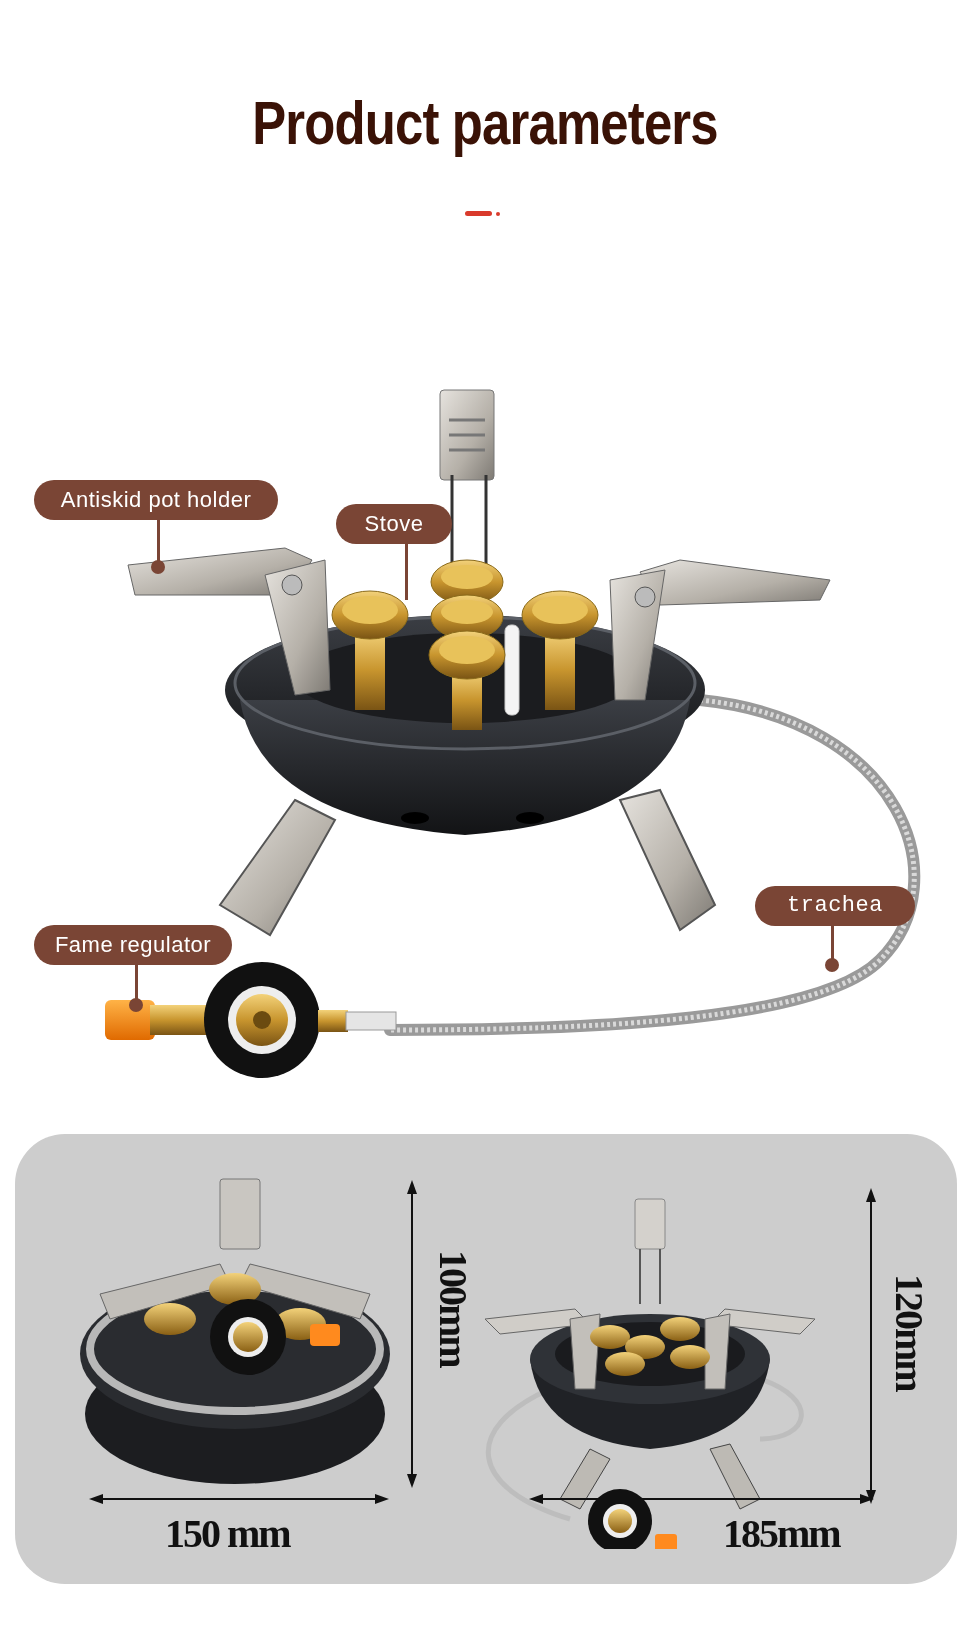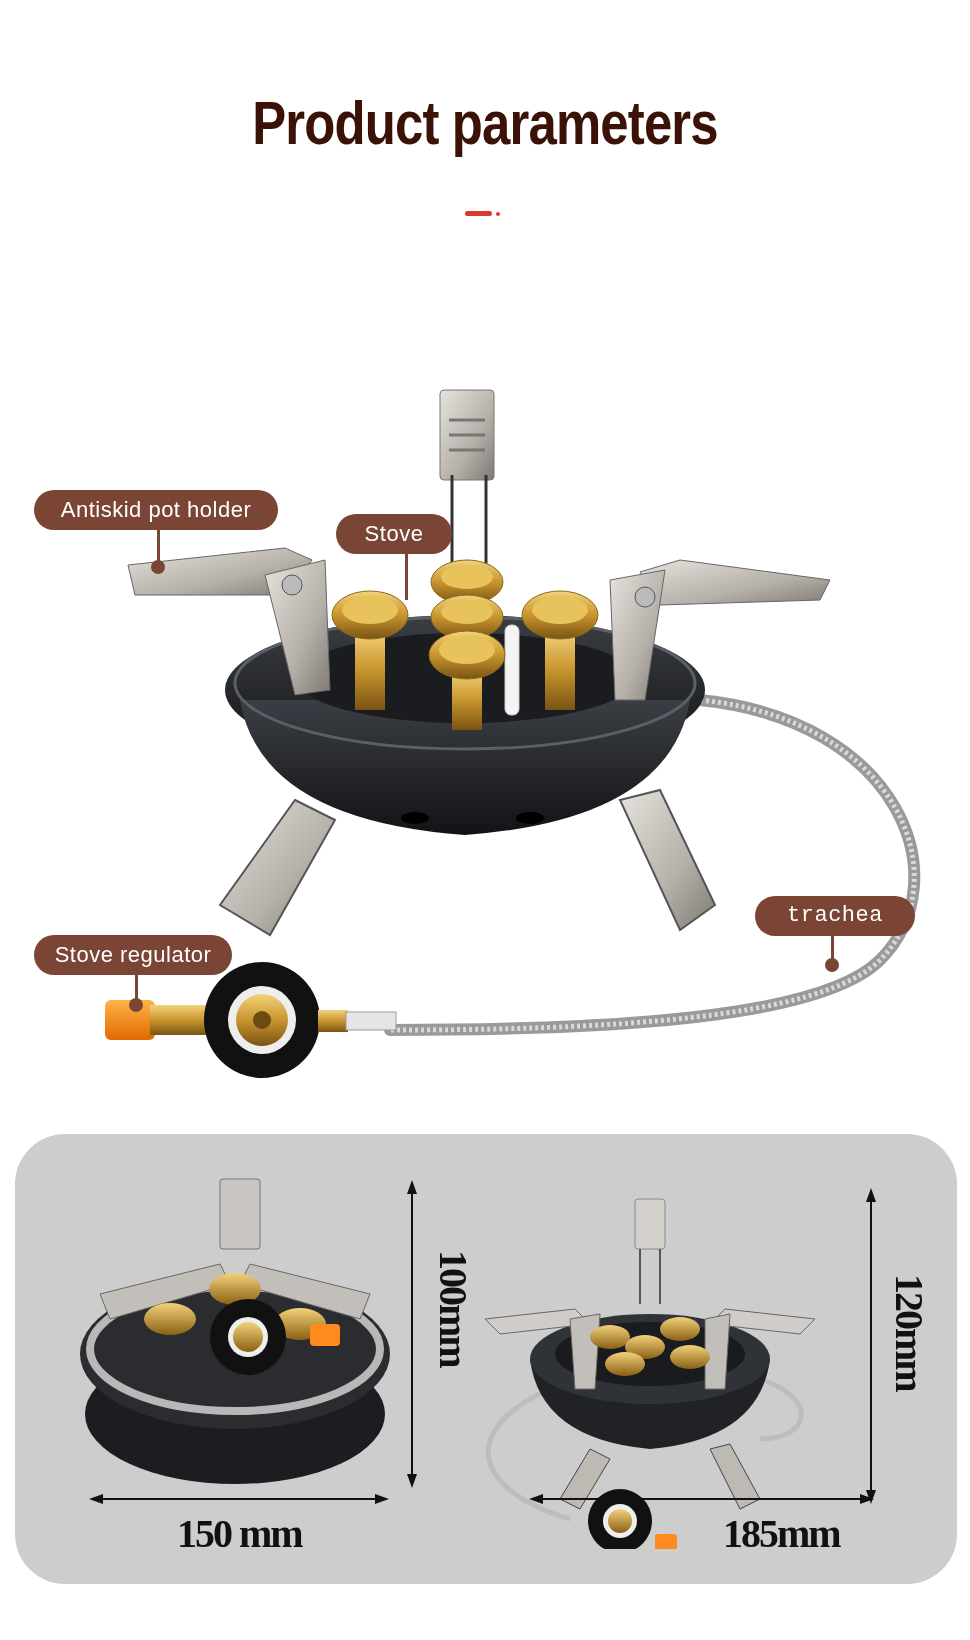--- a/index.html
+++ b/index.html
@@ -1,21 +1,21 @@
 <!DOCTYPE html>
 <html><head>
 <meta charset="utf-8">
 <style>
   html,body{margin:0;padding:0;background:#ffffff;}
   body{width:970px;height:1640px;position:relative;overflow:hidden;font-family:"Liberation Sans",sans-serif;}
   .title{position:absolute;left:0;width:970px;top:88px;text-align:center;font-family:"Liberation Sans",sans-serif;font-weight:bold;font-size:62px;letter-spacing:-1px;color:#3a1206;transform:scaleX(0.82);transform-origin:center;line-height:70px;}
   .divider{position:absolute;top:211px;left:465px;width:27px;height:5px;border-radius:3px;background:#d93a2c;}
   .divider-dot{position:absolute;top:212px;left:496px;width:4px;height:4px;border-radius:50%;background:#d93a2c;}
 
-  .pill{position:absolute;height:40px;border-radius:20px;background:#7a4535;color:#ffffff;font-size:22px;letter-spacing:0.5px;line-height:40px;text-align:center;margin-top:10px;}
+  .pill{position:absolute;height:40px;border-radius:20px;background:#7a4535;color:#ffffff;font-size:22px;letter-spacing:0.5px;line-height:40px;text-align:center;}
   .leader{position:absolute;width:3px;background:#7a4535;}
   .leader-dot{position:absolute;width:14px;height:14px;border-radius:50%;background:#7a4535;}
 
   
   .scene{position:absolute;left:0;top:0;width:970px;height:1100px;pointer-events:none;}
 
   .panel{position:absolute;left:15px;top:1134px;width:942px;height:450px;border-radius:50px;background:#cdcdcd;overflow:hidden;}
   .dim-v{position:absolute;width:2px;background:#111;}
   .dim-h{position:absolute;height:2px;background:#111;}
   .arrow-up,.arrow-down,.arrow-left,.arrow-right{position:absolute;width:0;height:0;}
@@ -119,21 +119,21 @@
 <div class="leader" style="left:157px;top:520px;height:45px;"></div>
 <div class="leader-dot" style="left:151px;top:560px;"></div>
 
 <div class="pill" style="left:336px;top:504px;width:116px;">Stove</div>
 <div class="leader" style="left:405px;top:543px;height:57px;"></div>
 
 <div class="pill" style="left:755px;top:886px;width:160px;font-family:Liberation Mono, monospace;">trachea</div>
 <div class="leader" style="left:831px;top:926px;height:37px;"></div>
 <div class="leader-dot" style="left:825px;top:958px;"></div>
 
-<div class="pill" style="left:34px;top:925px;width:198px;">Stove regulator</div>
+<div class="pill" style="left:34px;top:925px;width:198px;">Fame regulator</div>
 <div class="leader" style="left:135px;top:965px;height:38px;"></div>
 <div class="leader-dot" style="left:129px;top:998px;"></div>
 
 <div class="panel">
 
   <svg style="position:absolute;left:55px;top:40px;" width="330" height="320" viewBox="0 0 330 320">
     <defs>
       <linearGradient id="brass2" x1="0" y1="0" x2="0" y2="1">
         <stop offset="0" stop-color="#f3d27a"></stop>
           <stop offset="1" stop-color="#8a6014"></stop>
@@ -155,21 +155,21 @@
   </svg>
 
   <div class="dim-v" style="left:396px;top:52px;height:292px;"></div>
   <div class="arrow-up" style="left:392px;top:46px;"></div>
   <div class="arrow-down" style="left:392px;top:340px;"></div>
   <div class="dim-label rot" style="left:462px;top:116px;">100mm</div>
 
   <div class="dim-h" style="left:80px;top:364px;width:285px;"></div>
   <div class="arrow-left" style="left:74px;top:360px;"></div>
   <div class="arrow-right" style="left:360px;top:360px;"></div>
-  <div class="dim-label" style="left:162px;top:376px;">150 mm</div>
+  <div class="dim-label" style="left:150px;top:376px;">150 mm</div>
 
   <svg style="position:absolute;left:445px;top:55px;" width="390" height="360" viewBox="0 0 390 360">
     <defs>
       <linearGradient id="brass3" x1="0" y1="0" x2="0" y2="1">
         <stop offset="0" stop-color="#f3d27a"></stop>
           <stop offset="1" stop-color="#8a6014"></stop>
       </linearGradient>
     </defs>
     <path d="M90 200 C 0 240, 10 300, 110 330" fill="none" stroke="#bdbdbd" stroke-width="5"></path>
     <path d="M300 190 C 360 210, 350 250, 300 250" fill="none" stroke="#bdbdbd" stroke-width="5"></path>

